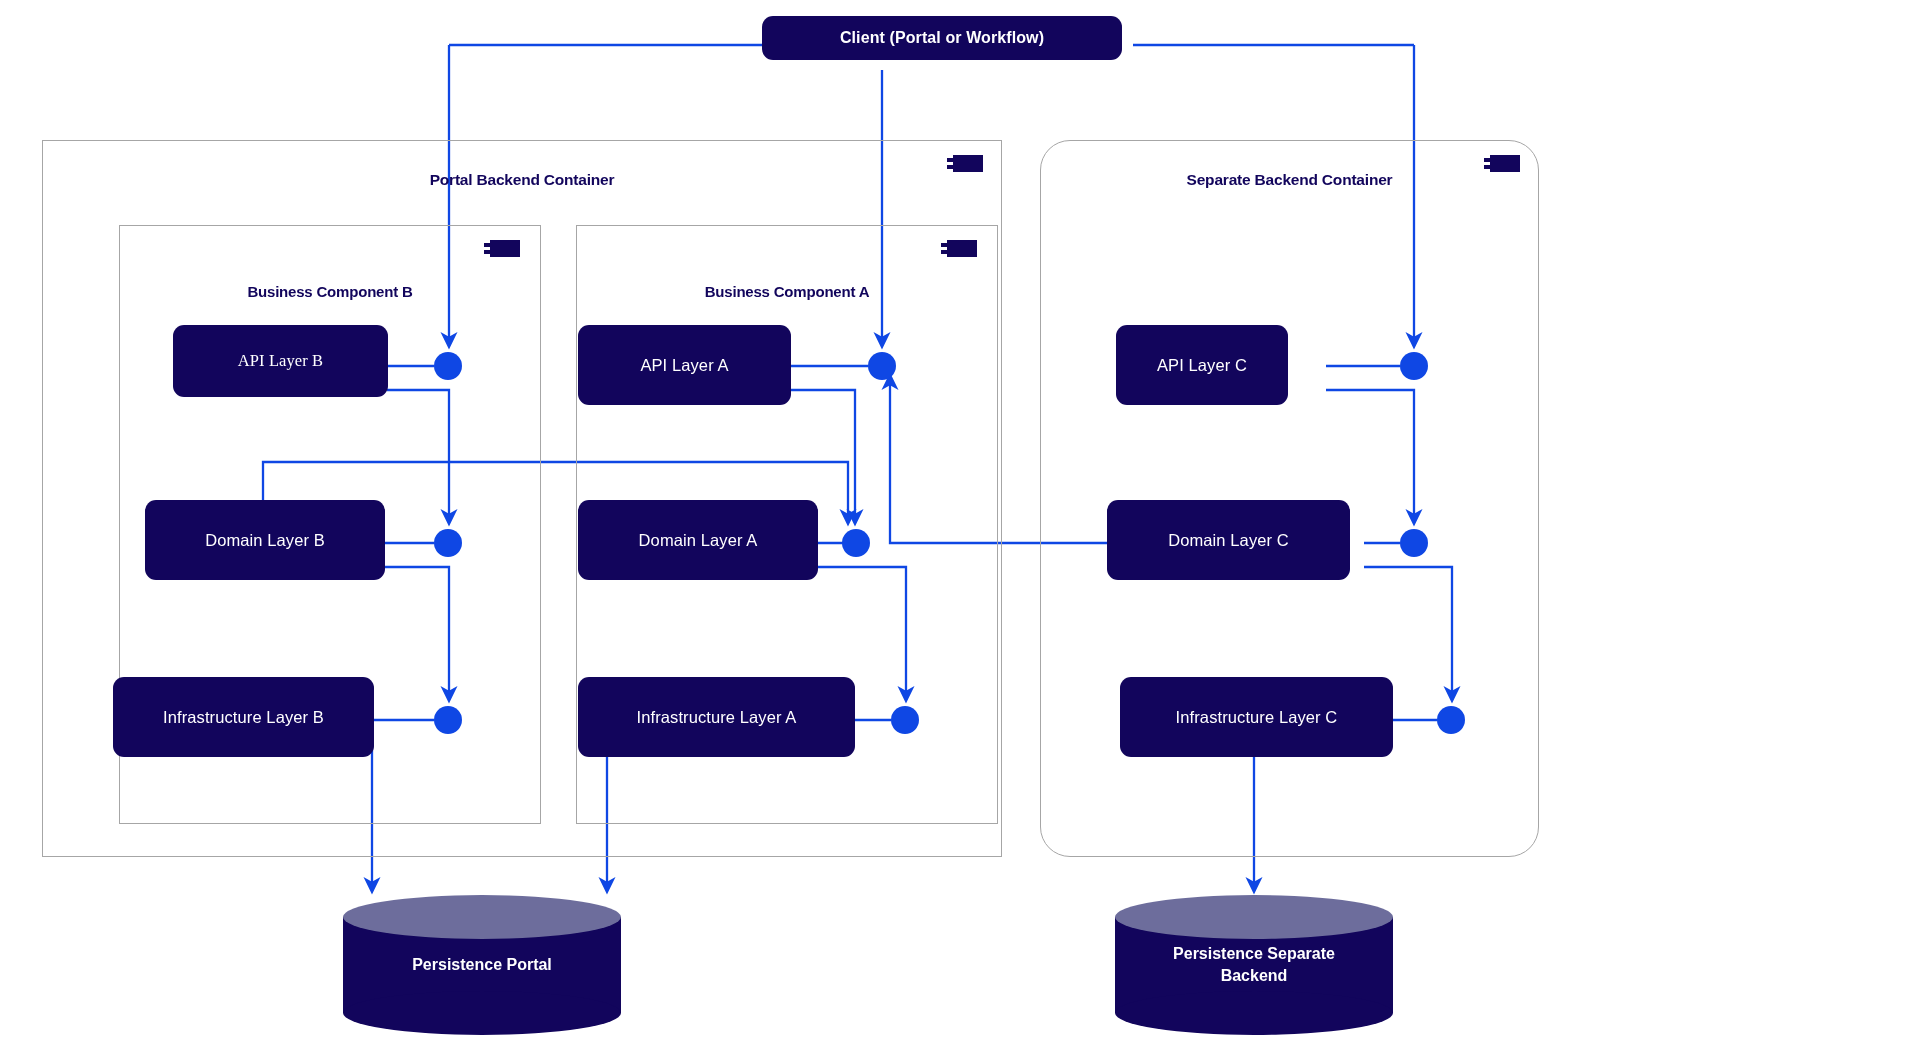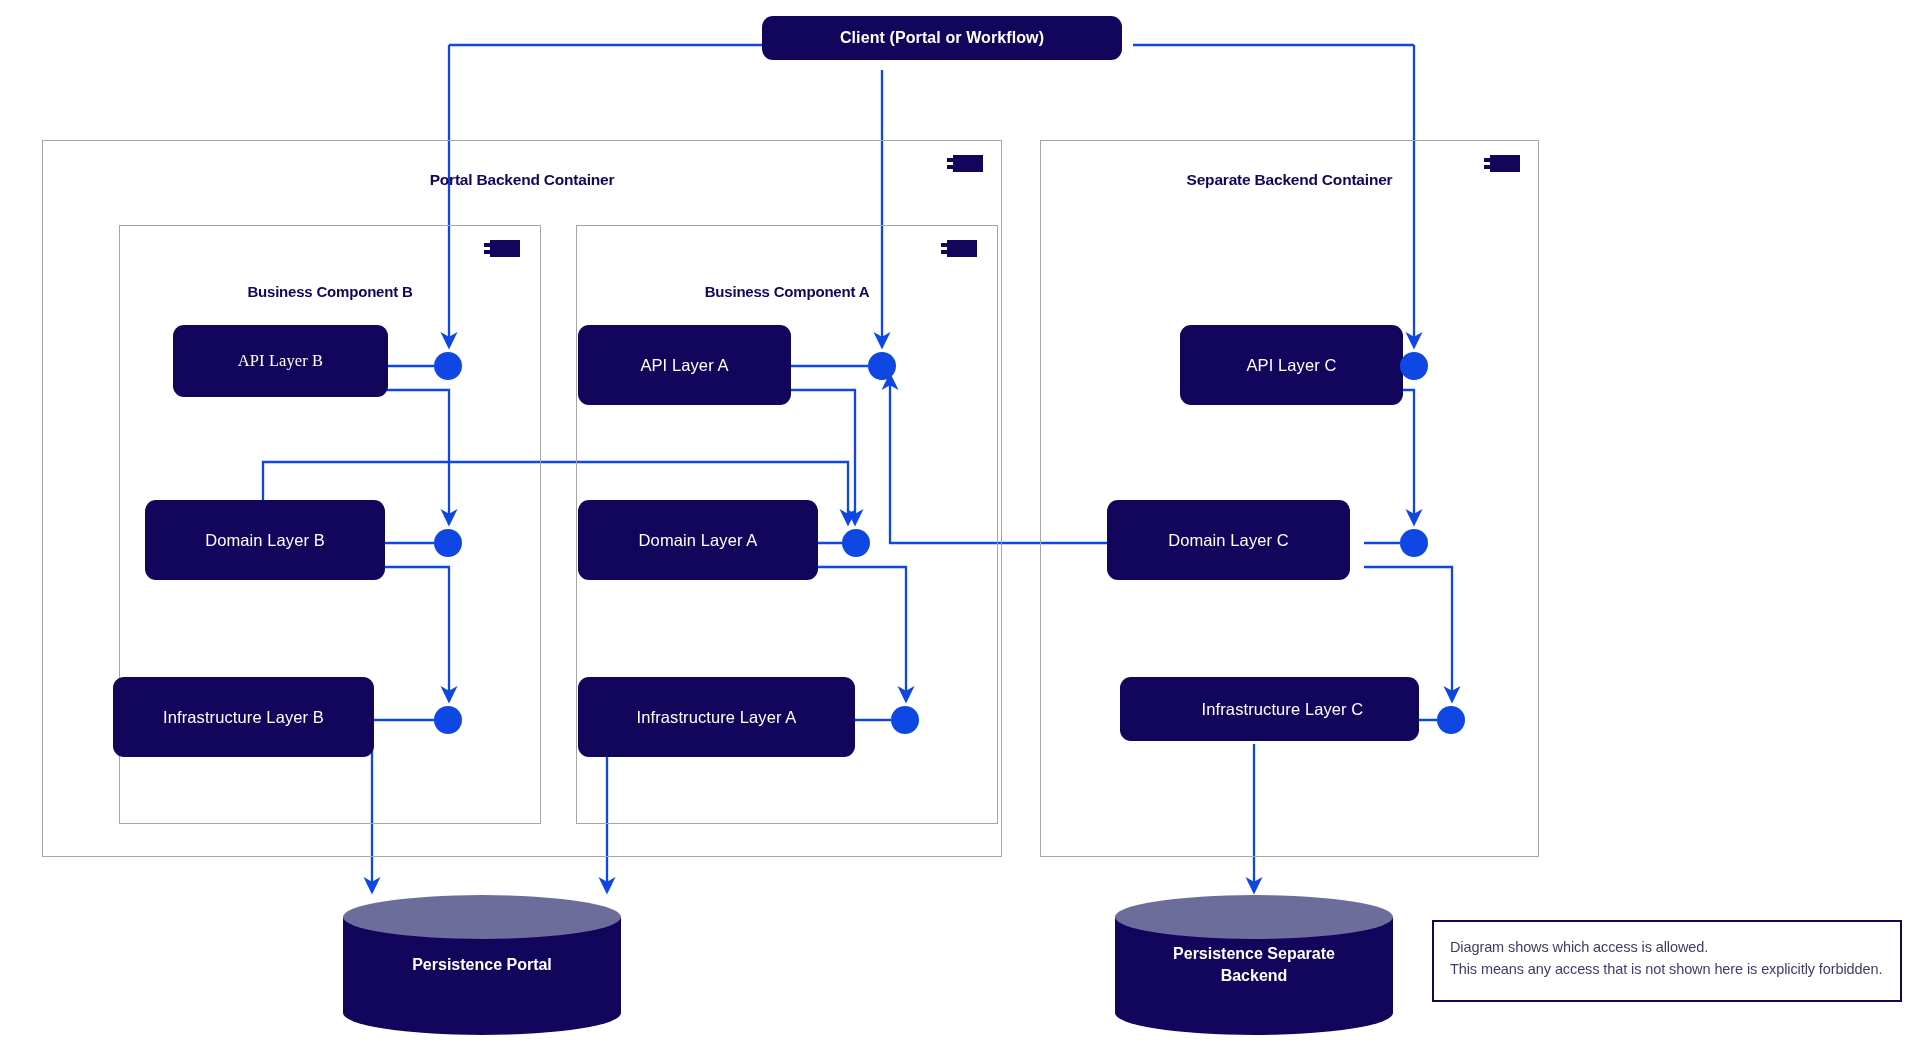--- a/index.html
+++ b/index.html
@@ -145,57 +145,53 @@
   <div class="node" style="left:578px;top:500px;width:240px;height:80px;">
     <span>Domain Layer A</span>
   </div>
   <div class="port" style="left:842px;top:529px;"></div>
 
   <div class="node" style="left:578px;top:677px;width:277px;height:80px;">
     <span>Infrastructure Layer A</span>
   </div>
   <div class="port" style="left:891px;top:706px;"></div>
 
-  <div class="container-box" style="left:1040px;top:140px;width:497px;height:715px;">
+  <div class="container-box" style="left:1040px;top:140px;width:497px;height:715px;border-radius:30px;">
     <div class="container-title" style="top:30px;">Separate Backend Container</div>
     <div class="uml-icon" style="right:18px;top:14px;">
       <i class="t1"></i>
         <i class="t2"></i>
     </div>
   </div>
 
 
-  <div class="node" style="left:1180px;top:325px;width:223px;height:80px;">
+  <div class="node" style="left:1116px;top:325px;width:172px;height:80px;">
     <span>API Layer C</span>
   </div>
   <div class="port" style="left:1400px;top:352px;"></div>
 
   <div class="node" style="left:1107px;top:500px;width:243px;height:80px;">
     <span>Domain Layer C</span>
   </div>
   <div class="port" style="left:1400px;top:529px;"></div>
 
-  <div class="node" style="left:1120px;top:677px;width:273px;height:64px;padding-left:26px;">
+  <div class="node" style="left:1120px;top:677px;width:273px;height:80px;">
     <span>Infrastructure Layer C</span>
   </div>
   <div class="port" style="left:1437px;top:706px;"></div>
 
   <div class="db" style="left:343px;top:895px;width:278px;height:140px;">
     <div class="body"></div>
     <div class="bot"></div>
     <div class="top"></div>
     <div class="lbl">Persistence Portal</div>
   </div>
 
   <div class="db" style="left:1115px;top:895px;width:278px;height:140px;">
     <div class="body"></div>
     <div class="bot"></div>
     <div class="top"></div>
     <div class="lbl" style="white-space:pre-line;">Persistence Separate
 Backend</div>
   </div>
 
-  <div class="legend" style="left:1432px;top:920px;width:470px;height:82px;">
-    <div>Diagram shows which access is allowed.</div>
-    <div>This means any access that is not shown here is explicitly forbidden.</div>
-  </div>
 
 </div>
 
 </body></html>

